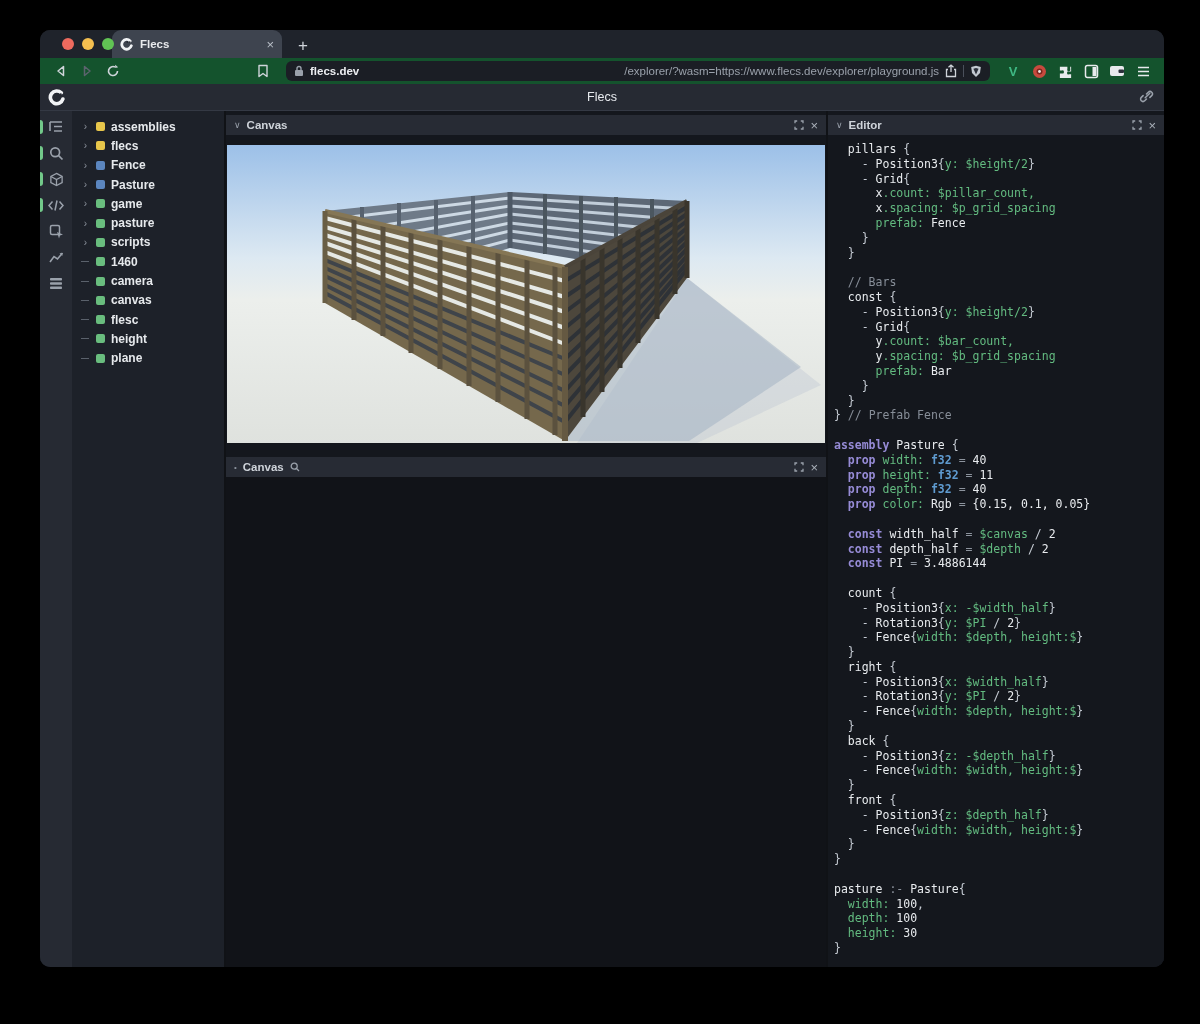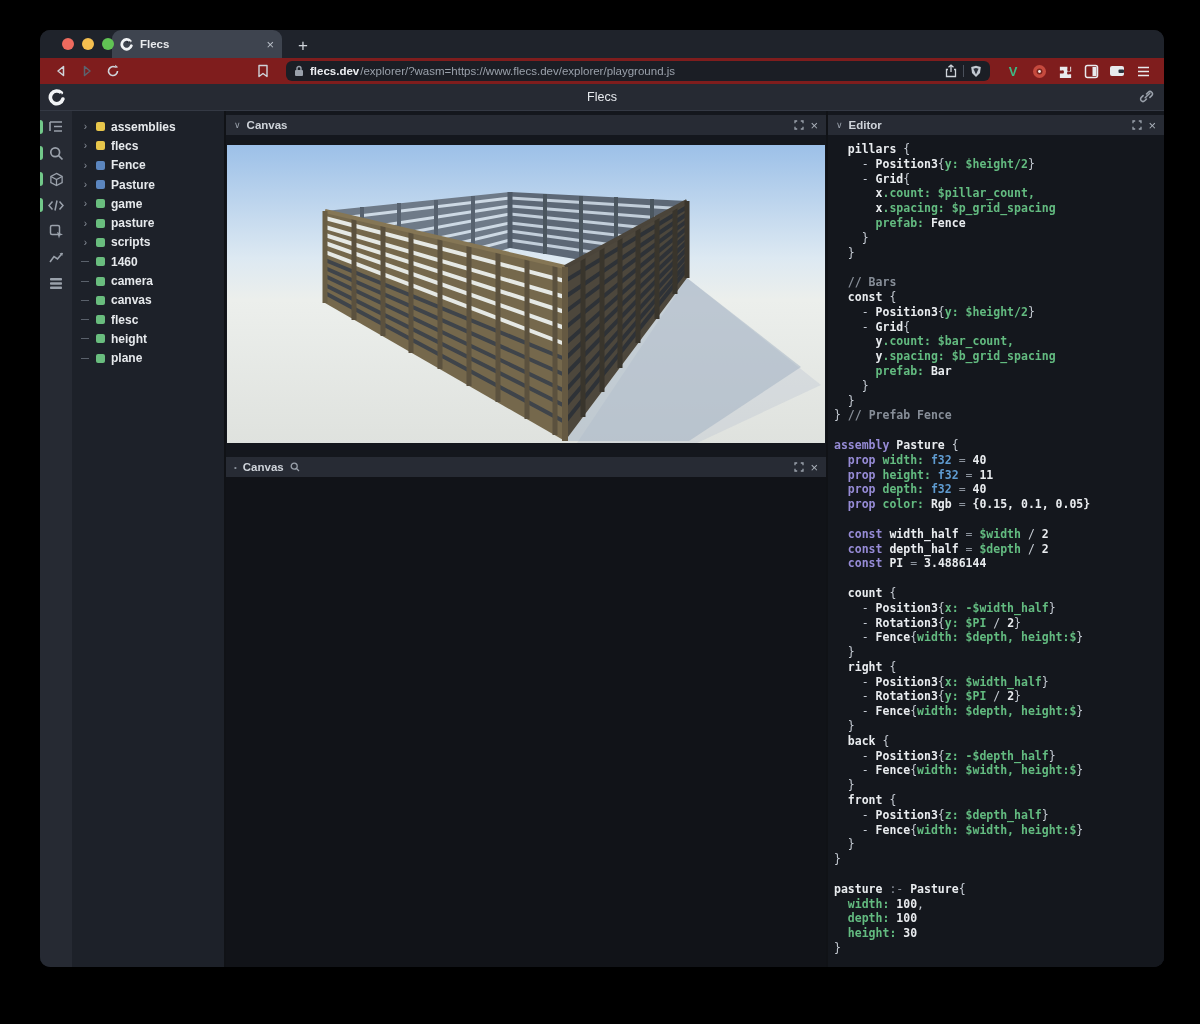--- a/index.html
+++ b/index.html
@@ -10,26 +10,26 @@
   .tabstrip{height:28px;background:#1f232b;display:flex;align-items:flex-end;position:relative;flex:none;}
   .traffic{position:absolute;left:22px;top:8px;display:flex;gap:8px;}
   .dot{width:12px;height:12px;border-radius:50%;}
   .dot.r{background:#ed6a5e}.dot.y{background:#f4bf4f}.dot.g{background:#61c454}
   .tab{margin-left:72px;width:170px;height:28px;background:#3e444f;border-radius:9px 9px 0 0;
     display:flex;align-items:center;padding:0 8px;gap:7px;box-sizing:border-box;}
   .tab-title{color:#e8eaed;font-size:11.5px;font-weight:bold;flex:1;white-space:nowrap;overflow:hidden;}
   .tab-close{color:#b9bfc8;font-size:13px;line-height:13px;cursor:default;}
   .newtab{color:#cfd4da;font-size:17px;margin:0 0 4px 16px;line-height:17px;}
   
-  .toolbar{height:26px;background:#7f1d1d;display:flex;align-items:center;padding:0 10px;gap:4px;flex:none;}
+  .toolbar{height:26px;background:#14532d;display:flex;align-items:center;padding:0 10px;gap:4px;flex:none;}
   .navbtn{width:22px;height:20px;display:flex;align-items:center;justify-content:center;}
   .urlbar{flex:1;height:20px;background:#1b1e25;border-radius:6px;margin:0 8px;display:flex;
     align-items:center;padding:0 8px;gap:6px;min-width:0;}
   .url-domain{color:#eceef1;font-size:11.5px;font-weight:bold;}
-  .url-path{color:#9aa1ab;font-size:11.5px;white-space:nowrap;overflow:hidden;flex:1;min-width:0;}
+  .url-path{color:#9aa1ab;font-size:11.5px;white-space:nowrap;overflow:hidden;flex:1;min-width:0;text-align:right;}
   .pill-div{width:1px;height:12px;background:#4a505b;}
   .ext{width:22px;height:20px;display:flex;align-items:center;justify-content:center;}
   .vue-v{color:#3fb984;font-weight:bold;font-size:13px;}
   
   .appheader{height:26px;background:#262a33;border-bottom:1px solid #343944;display:flex;
     align-items:center;position:relative;flex:none;}
   .app-title{position:absolute;left:0;right:0;text-align:center;color:#e7eaee;font-size:12.5px;}
   .applogo{margin-left:8px;z-index:2}
   .linkicon{position:absolute;right:10px;top:5px;}
   
@@ -55,27 +55,27 @@
   .phead .hic{color:#9aa1ab;display:flex;align-items:center;gap:8px;}
   .phead .x{color:#aab1ba;font-size:13px;line-height:13px;}
   .canvasbody{height:322px;flex:none;display:flex;justify-content:center;padding-top:10px;box-sizing:border-box;}
   .searchbody{flex:1;background:#111318;}
   .bullet{color:#8b929c;font-size:8px;}
   
   .editorcol{flex:1;display:flex;flex-direction:column;padding-top:4px;box-sizing:border-box;min-width:0;}
   .editorbody{flex:1;overflow:hidden;padding:7px 0 0 6px;background:#14171d;}
   .code-line{height:14.8px;line-height:14.8px;font-family:"DejaVu Sans Mono",monospace;
     font-size:11.5px;white-space:pre;}
-  .c-id{color:#e9ecef;font-weight:bold;}
+  .c-id{color:#e9ecef;font-weight:normal;}
   .c-pn{color:#c6ccd4;}
-  .c-key{color:#63bb80;font-weight:bold;}
+  .c-key{color:#63bb80;font-weight:normal;}
   .c-kw{color:#968bd6;font-weight:bold;}
   .c-ty{color:#5f9bd0;font-weight:bold;}
   .c-op{color:#8d949e;}
-  .c-cm{color:#878e98;font-weight:bold;margin-top:20px;}
+  .c-cm{color:#878e98;font-weight:normal;margin-top:20px;}
   svg{display:block}
 </style>
 </head>
 <body>
 
 <div class="window">
 
   <div class="tabstrip">
     <div class="traffic">
       <div class="dot r"></div>
@@ -510,21 +510,21 @@
           <div class="code-line"><span class="c-pn">    }</span></div>
           <div class="code-line"><span class="c-pn">  }</span></div>
           <div class="code-line"><span class="c-pn">} </span><span class="c-cm">// Prefab Fence</span></div>
           <div class="code-line">&nbsp;</div>
           <div class="code-line"><span class="c-kw">assembly </span><span class="c-id">Pasture</span><span class="c-pn"> {</span></div>
           <div class="code-line"><span class="c-kw">  prop </span><span class="c-key">width: </span><span class="c-ty">f32</span><span class="c-op"> = </span><span class="c-id">40</span></div>
           <div class="code-line"><span class="c-kw">  prop </span><span class="c-key">height: </span><span class="c-ty">f32</span><span class="c-op"> = </span><span class="c-id">11</span></div>
           <div class="code-line"><span class="c-kw">  prop </span><span class="c-key">depth: </span><span class="c-ty">f32</span><span class="c-op"> = </span><span class="c-id">40</span></div>
           <div class="code-line"><span class="c-kw">  prop </span><span class="c-key">color: </span><span class="c-id">Rgb</span><span class="c-op"> = </span><span class="c-id">{0.15, 0.1, 0.05}</span></div>
           <div class="code-line">&nbsp;</div>
-          <div class="code-line"><span class="c-kw">  const </span><span class="c-id">width_half</span><span class="c-op"> = </span><span class="c-key">$width</span><span class="c-pn"> / </span><span class="c-id">2</span></div>
+          <div class="code-line"><span class="c-kw">  const </span><span class="c-id">width_half</span><span class="c-op"> = </span><span class="c-key">$canvas</span><span class="c-pn"> / </span><span class="c-id">2</span></div>
           <div class="code-line"><span class="c-kw">  const </span><span class="c-id">depth_half</span><span class="c-op"> = </span><span class="c-key">$depth</span><span class="c-pn"> / </span><span class="c-id">2</span></div>
           <div class="code-line"><span class="c-kw">  const </span><span class="c-id">PI</span><span class="c-op"> = </span><span class="c-id">3.4886144</span></div>
           <div class="code-line">&nbsp;</div>
           <div class="code-line"><span class="c-id">  count</span><span class="c-pn"> {</span></div>
           <div class="code-line"><span class="c-pn">    - </span><span class="c-id">Position3</span><span class="c-pn">{</span><span class="c-key">x: -$width_half</span><span class="c-pn">}</span></div>
           <div class="code-line"><span class="c-pn">    - </span><span class="c-id">Rotation3</span><span class="c-pn">{</span><span class="c-key">y: $PI</span><span class="c-pn"> / </span><span class="c-id">2</span><span class="c-pn">}</span></div>
           <div class="code-line"><span class="c-pn">    - </span><span class="c-id">Fence</span><span class="c-pn">{</span><span class="c-key">width: $depth, height:$</span><span class="c-pn">}</span></div>
           <div class="code-line"><span class="c-pn">  }</span></div>
           <div class="code-line"><span class="c-id">  right</span><span class="c-pn"> {</span></div>
           <div class="code-line"><span class="c-pn">    - </span><span class="c-id">Position3</span><span class="c-pn">{</span><span class="c-key">x: $width_half</span><span class="c-pn">}</span></div>

